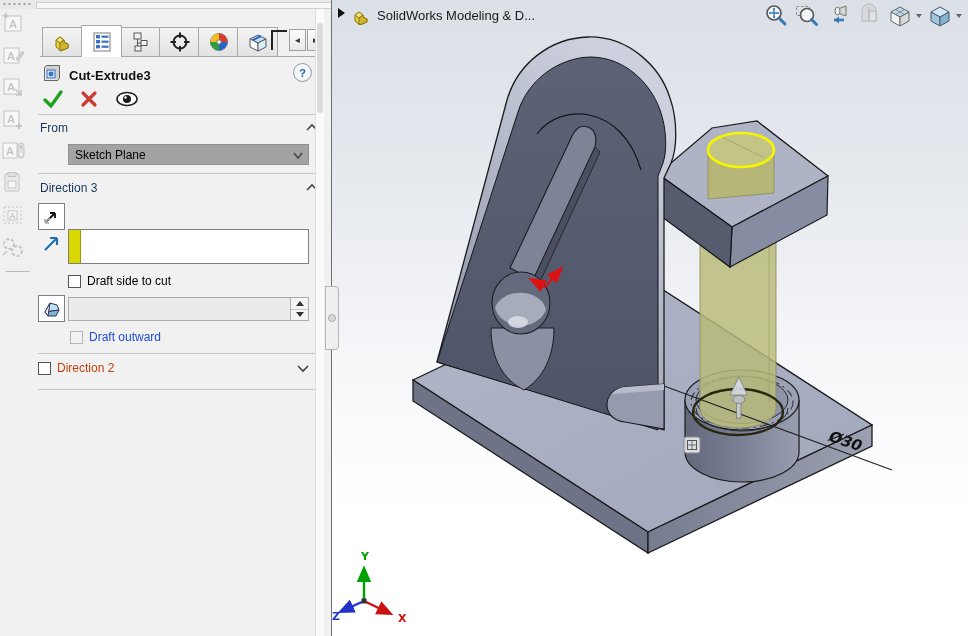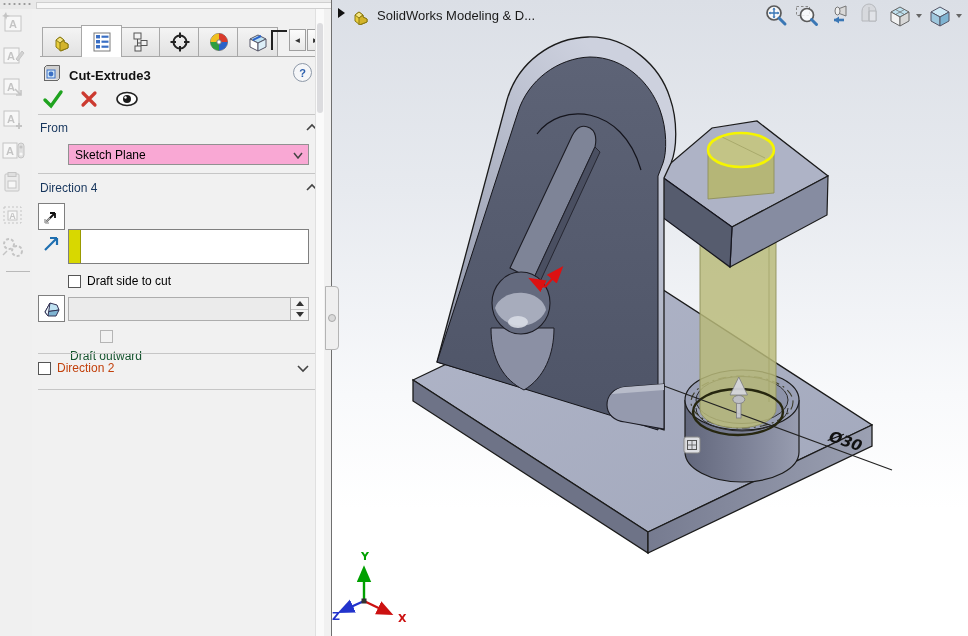--- a/index.html
+++ b/index.html
@@ -43,33 +43,33 @@
   .help-btn{position:absolute;left:261px;top:54px;width:17px;height:17px;border-radius:50%;
     border:1.5px solid #8e99a8;background:#f5f6f8;color:#2b5fae;font-weight:bold;font-size:11px;
     display:flex;align-items:center;justify-content:center;}
   .pm-actions{position:absolute;left:10px;top:80px;display:flex;gap:16px;align-items:center;}
 
   .sep{position:absolute;left:6px;width:280px;height:1px;background:#c6c6c6;}
 
   .sec-head{position:absolute;left:8px;width:278px;height:16px;font-size:12px;font-weight:normal;color:#17365d;}
   .chev{position:absolute;right:0;top:2px;width:12px;height:8px;}
 
-  .dropdown{position:absolute;height:21px;background:#f9a8d4;border:1px solid #919191;
+  .dropdown{position:absolute;height:21px;background:#a3a3a3;border:1px solid #919191;
     font-size:12px;color:#000;display:flex;align-items:center;padding:0 6px;box-sizing:border-box;}
   .dropdown .dd-arrow{position:absolute;right:5px;top:7px;}
 
   .sq-btn{position:absolute;width:27px;height:27px;background:#fff;border:1px solid #7f7f7f;
     display:flex;align-items:center;justify-content:center;box-sizing:border-box;}
 
   .sel-box{position:absolute;left:36px;top:220px;width:241px;height:35px;background:#fff;border:1px solid #7f7f7f;box-sizing:border-box;}
   .sel-box .stripe{position:absolute;left:0;top:0;width:11px;height:100%;background:#d8d800;border-right:1px solid #9a9a00;}
 
   .checkline{position:absolute;display:flex;align-items:center;gap:6px;font-size:12px;color:#000;}
   .cb{width:13px;height:13px;background:#fff;border:1px solid #555;box-sizing:border-box;}
-  .checkline.disabled{color:#14532d;flex-direction:column;}
+  .checkline.disabled{color:#1d4ed8;}
   .checkline.disabled .cb{border-color:#b5b5b5;background:#f2f2f2;}
 
   .spin{position:absolute;left:36px;top:288px;width:241px;height:24px;background:#ebebeb;
     border:1px solid #adadad;box-sizing:border-box;}
   .spin .btns{position:absolute;right:0;top:0;width:17px;height:100%;border-left:1px solid #adadad;
     display:flex;flex-direction:column;}
   .spin .btns div{flex:1;display:flex;align-items:center;justify-content:center;background:#f4f4f4;}
   .spin .btns div:first-child{border-bottom:1px solid #c6c6c6;}
 
   
@@ -238,21 +238,21 @@
     <div class="dropdown" style="left:36px;top:135px;width:241px">
       <span>Sketch Plane</span>
       <svg class="dd-arrow" width="10" height="7" viewBox="0 0 10 7">
           <path d="M1 1 L5 6 L9 1" fill="none" stroke="#444" stroke-width="1.5"></path>
         </svg>
     </div>
 
     <div class="sep" style="top:164px"></div>
 
     <div class="sec-head" style="top:172px">
-      <span>Direction 4</span>
+      <span>Direction 3</span>
       <svg class="chev" viewBox="0 0 12 8">
           <path d="M1 7 L6 2 L11 7" fill="none" stroke="#444" stroke-width="1.6"></path>
         </svg>
     </div>
     <div class="sq-btn" style="left:6px;top:194px">
       <svg width="19" height="19" viewBox="0 0 19 19">
           <path d="M4 15 L13 6 M13 6 v5 M13 6 h-5" stroke="#111" stroke-width="1.8" fill="none"></path>
           <path d="M8 11 L3 16 M3 16 v-4 M3 16 h4" stroke="#aaa" stroke-width="1.6" fill="none"></path>
         </svg>
     </div>

